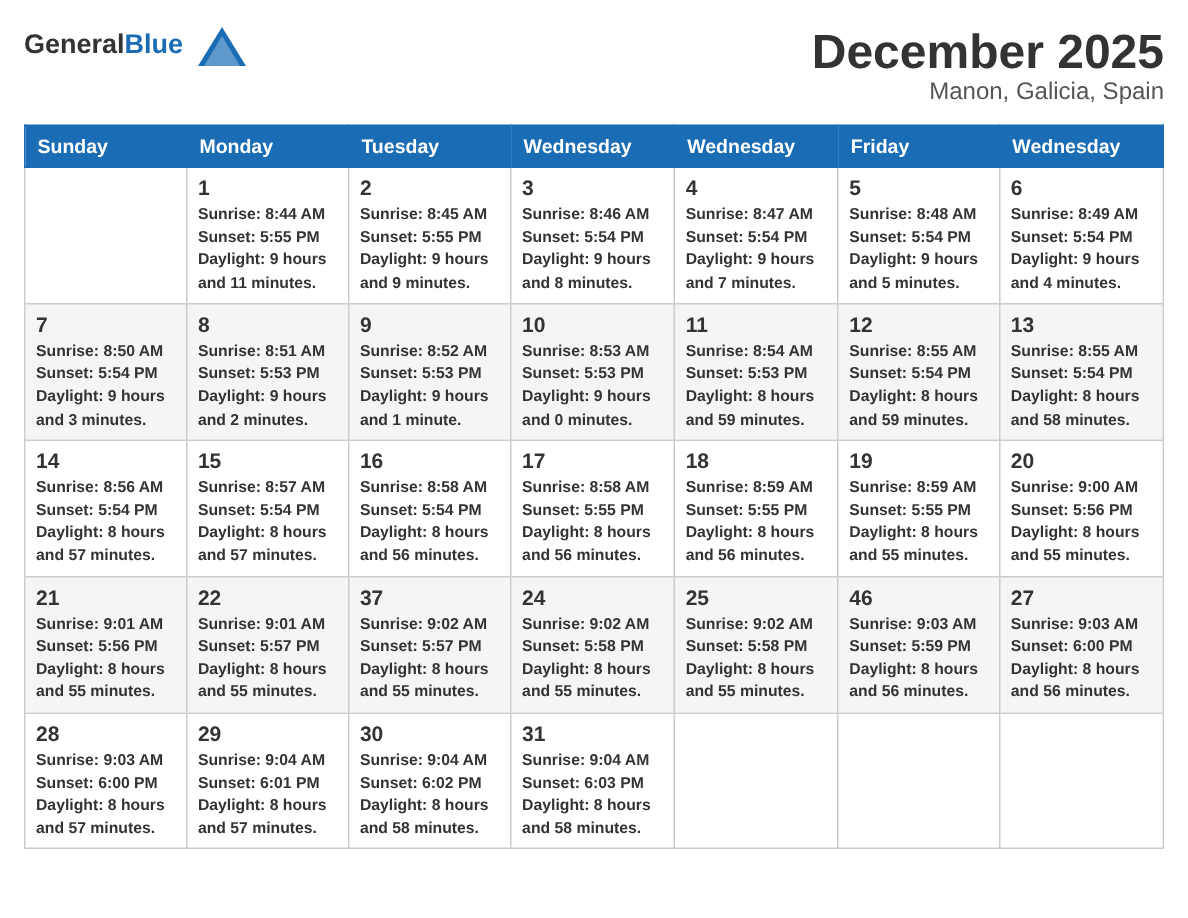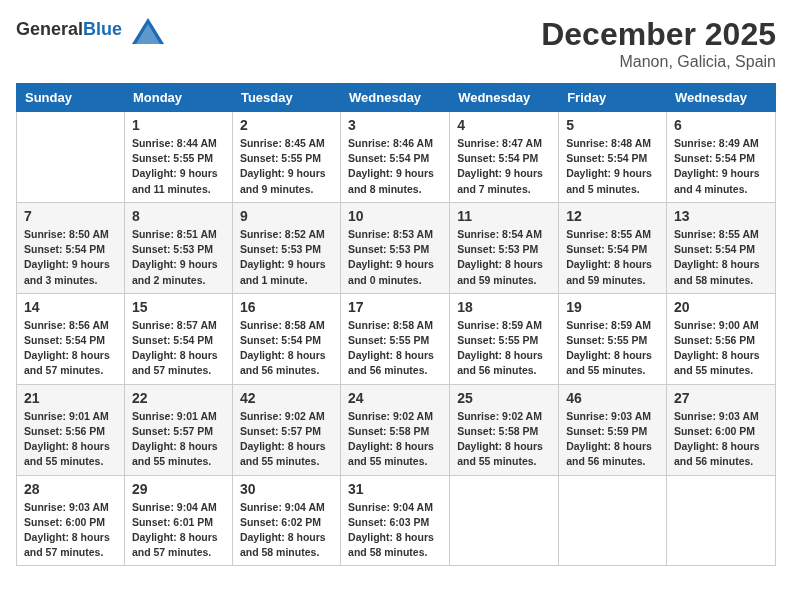--- a/index.html
+++ b/index.html
@@ -202,21 +202,21 @@
       <tr>
         <td>
           <span class="cell-day">21</span>
           <div class="cell-info">Sunrise: 9:01 AM<br>Sunset: 5:56 PM<br>Daylight: 8 hours and 55 minutes.</div>
         </td>
         <td>
           <span class="cell-day">22</span>
           <div class="cell-info">Sunrise: 9:01 AM<br>Sunset: 5:57 PM<br>Daylight: 8 hours and 55 minutes.</div>
         </td>
         <td>
-          <span class="cell-day">42</span>
+          <span class="cell-day">37</span>
           <div class="cell-info">Sunrise: 9:02 AM<br>Sunset: 5:57 PM<br>Daylight: 8 hours and 55 minutes.</div>
         </td>
         <td>
           <span class="cell-day">24</span>
           <div class="cell-info">Sunrise: 9:02 AM<br>Sunset: 5:58 PM<br>Daylight: 8 hours and 55 minutes.</div>
         </td>
         <td>
           <span class="cell-day">25</span>
           <div class="cell-info">Sunrise: 9:02 AM<br>Sunset: 5:58 PM<br>Daylight: 8 hours and 55 minutes.</div>
         </td>

